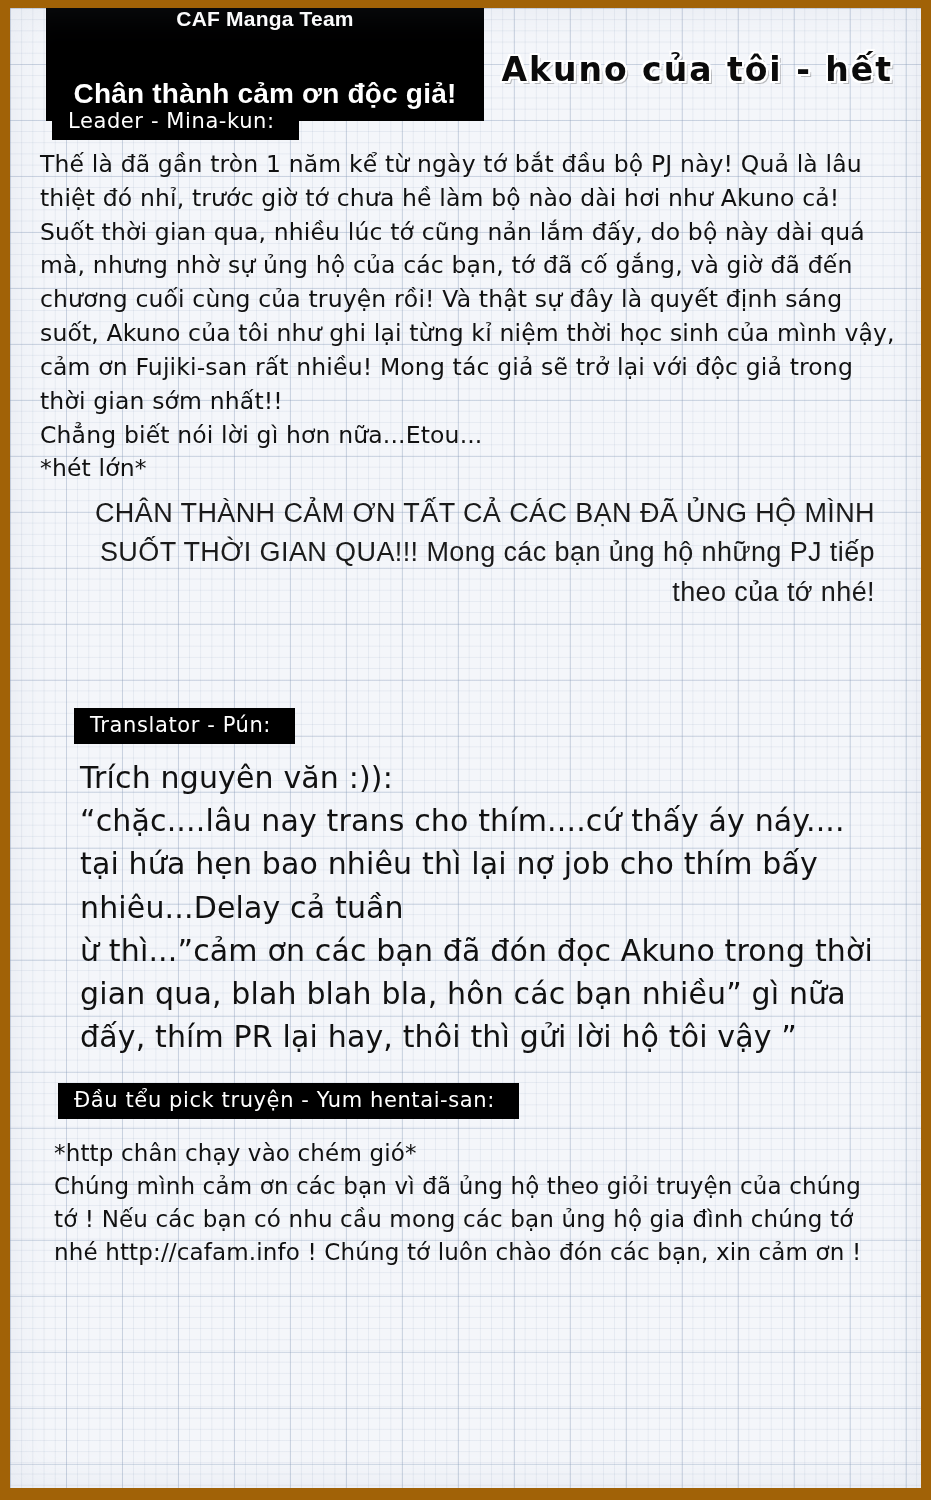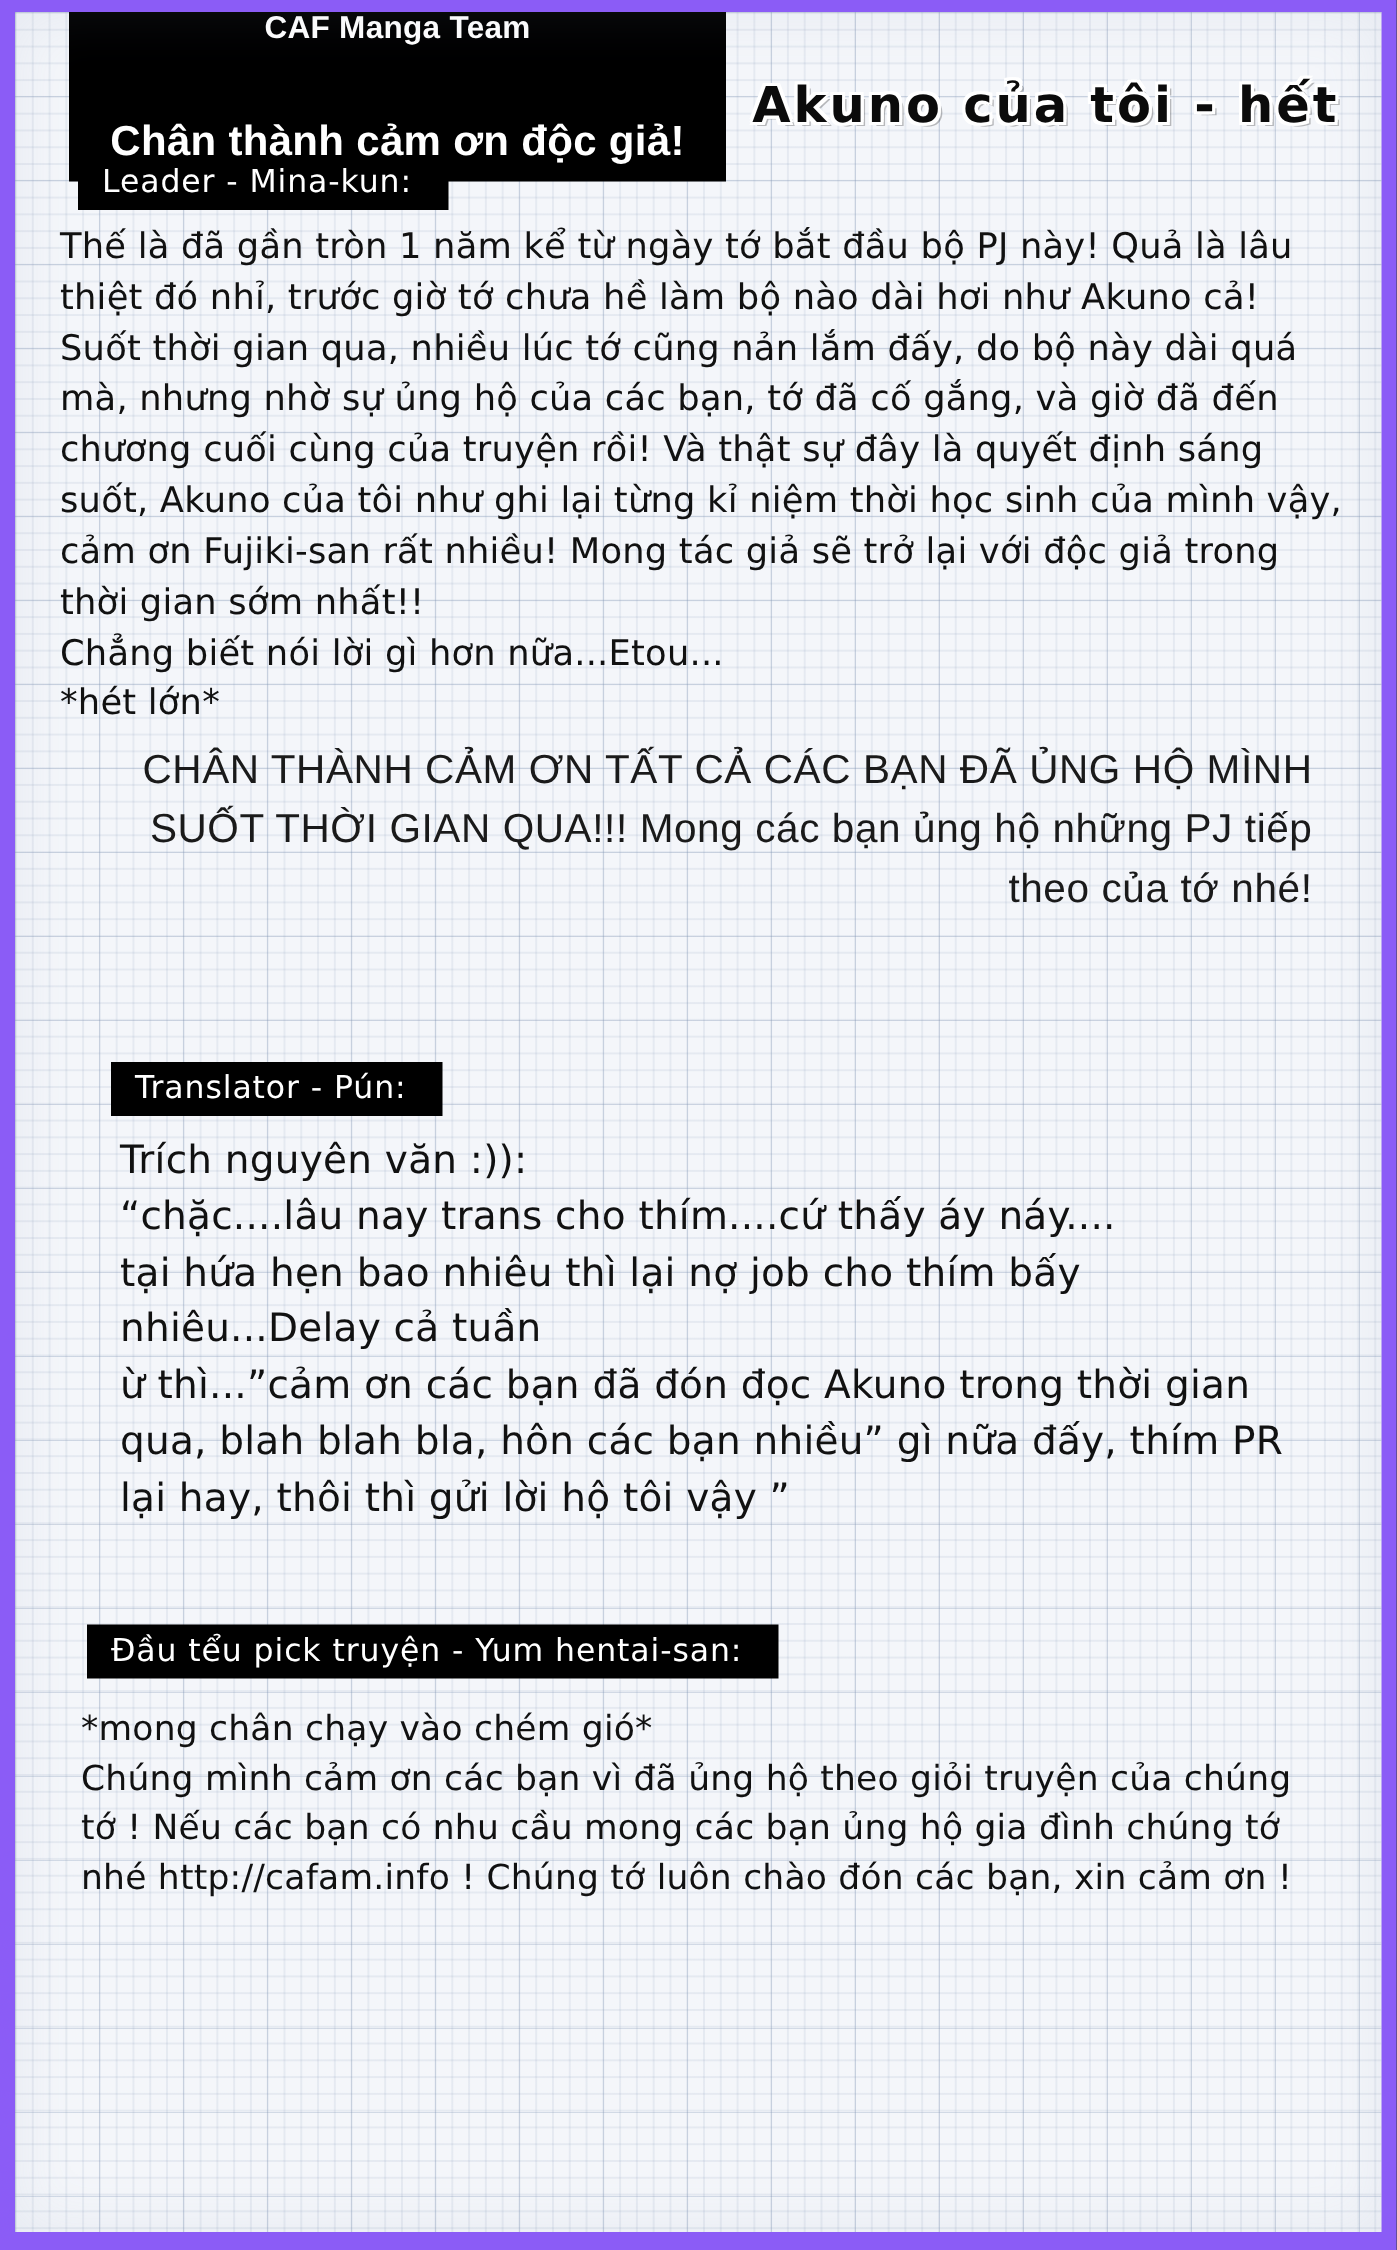--- a/index.html
+++ b/index.html
@@ -10,21 +10,21 @@
   body {
     width: 931px;
     height: 1500px;
     overflow: hidden;
     font-family: "Liberation Sans", sans-serif;
   }
   .page {
     position: relative;
     width: 931px;
     height: 1500px;
-    background: #8b5cf6;
+    background: #a16207;
     box-sizing: border-box;
     padding: 8px 10px 12px 10px;
   }
   .sheet {
     position: relative;
     width: 100%;
     height: 100%;
     background-color: #f4f6fa;
     background-image:
       linear-gradient(to right, rgba(130,150,180,0.30) 1px, transparent 1px),
@@ -109,21 +109,21 @@
     color: #1a1a1a;
     letter-spacing: .4px;
     margin: 8px 22px 0 22px;
   }
 
   
   .block-leader { position: absolute; left: 30px; top: 96px; right: 24px; }
   .leader-body { margin-top: 8px; }
 
   .block-translator { position: absolute; left: 56px; top: 700px; right: 40px; }
-  .translator-body { margin-top: 12px; margin-left: 14px; font-size: 26px; }
+  .translator-body { margin-top: 12px; margin-left: 14px; font-size: 30px; }
 
   .block-pick { position: absolute; left: 44px; top: 1075px; right: 30px; }
   .pick-body { margin-top: 18px; font-size: 23px; }
 
   .tag-leader { margin-left: 12px; }
   .tag-translator { margin-left: 8px; }
   .tag-pick { margin-left: 4px; }
 </style>
 </head>
 <body>
@@ -161,19 +161,19 @@
         <p>tại hứa hẹn bao nhiêu thì lại nợ job cho thím bấy nhiêu...Delay cả tuần</p>
         <p>ừ thì...”cảm ơn các bạn đã đón đọc Akuno trong thời gian qua, blah blah bla, hôn các bạn nhiều” gì nữa đấy, thím PR lại hay, thôi thì gửi lời hộ tôi vậy ”</p>
       </div>
     </div>
 
     <div class="block-pick">
       <div class="tag-row">
         <span class="tag tag-pick">Đầu tểu pick truyện - Yum hentai-san:</span>
       </div>
       <div class="body-text pick-body">
-        <p>*mong chân chạy vào chém gió*</p>
+        <p>*http chân chạy vào chém gió*</p>
         <p>Chúng mình cảm ơn các bạn vì đã ủng hộ theo giỏi truyện của chúng tớ ! Nếu các bạn có nhu cầu mong các bạn ủng hộ gia đình chúng tớ nhé http://cafam.info ! Chúng tớ luôn chào đón các bạn, xin cảm ơn !</p>
       </div>
     </div>
 
   </div>
 </div>
 
 </body></html>

